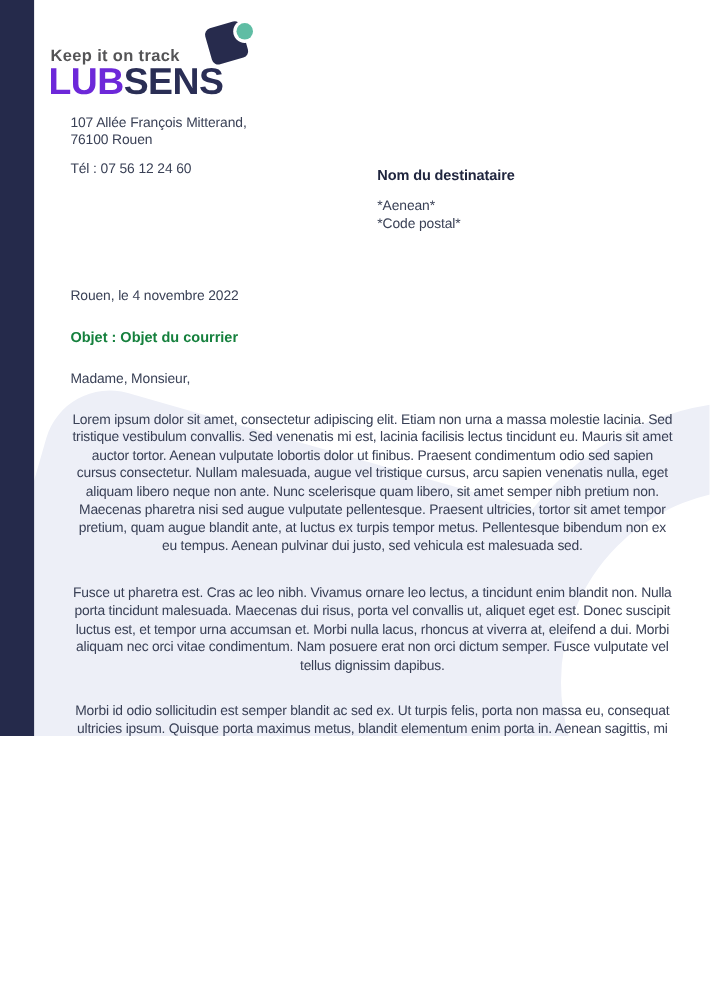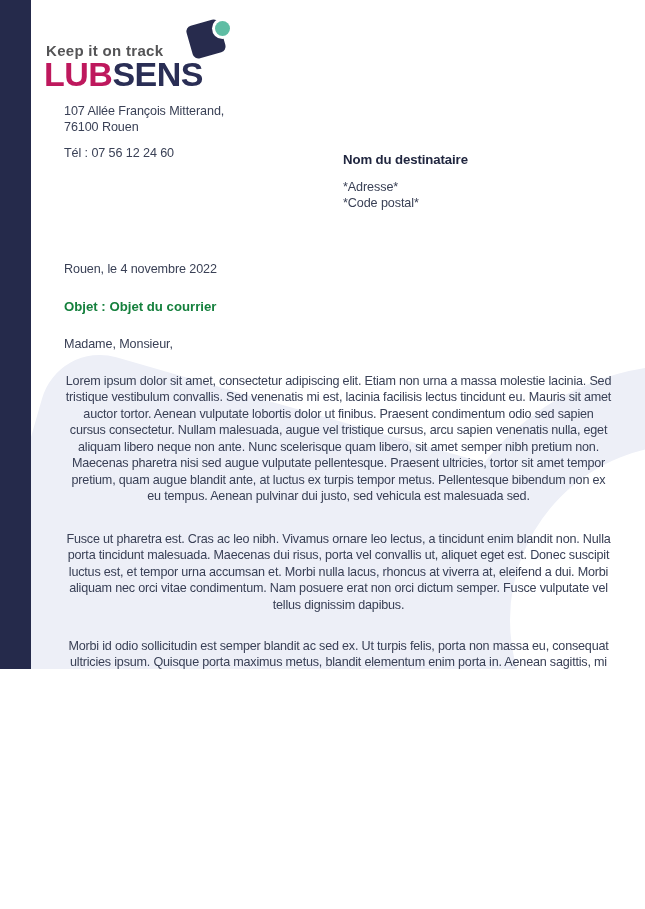--- a/index.html
+++ b/index.html
@@ -17,21 +17,21 @@
   .wm-ring{position:absolute;left:430px;top:365px;width:510px;height:510px;
     border:80px solid #edeff7;border-radius:50%;box-sizing:border-box;background:transparent;z-index:0;}
   .footer-band{position:absolute;left:0;top:752px;width:645px;height:157px;background:#e9ecf6;
     clip-path:polygon(0 0,636px 0,598px 157px,0 157px);z-index:1;}
 
   .layer{position:absolute;z-index:2;}
 
   
   .tagline{left:46px;top:42px;font-size:15px;font-weight:bold;color:#545456;letter-spacing:.3px;}
   .wordmark{left:44px;top:57px;font-size:34px;font-weight:bold;letter-spacing:-.5px;line-height:1;}
-  .wordmark .lub{color:#be185d;margin-top:26px;}
+  .wordmark .lub{color:#6d28d9;margin-top:26px;}
   .wordmark .sens{color:#2a2e55;}
   .logo-mark{left:186px;top:13px;width:50px;height:52px;}
   .logo-square{position:absolute;left:3px;top:9px;width:34px;height:34px;background:#272b4d;
     border-radius:6px;transform:rotate(-16deg);}
   .logo-dot{position:absolute;left:29px;top:8px;width:15px;height:15px;border-radius:50%;
     background:#5fbda4;box-shadow:0 0 0 3px #ffffff;}
 
   
   .small-text{font-size:12.6px;color:#3a4156;line-height:16px;letter-spacing:-.1px;}
   .sender-address{left:64px;top:103px;}
@@ -79,21 +79,21 @@
   <div class="layer small-text sender-address">
     <div>107 Allée François Mitterand,</div>
     <div>76100 Rouen</div>
   </div>
   <div class="layer small-text sender-contact">
     <div>Tél : 07 56 12 24 60</div>
   </div>
 
   <div class="layer small-text recipient">
     <div class="name">Nom du destinataire</div>
-    <div>*Adresse*</div>
+    <div>*Aenean*</div>
     <div>*Code postal*</div>
   </div>
 
   <div class="layer small-text dateline">Rouen, le 4 novembre 2022</div>
   <div class="layer subject">Objet : Objet du courrier</div>
   <div class="layer small-text salutation">Madame, Monsieur,</div>
 
   <div class="layer para para1">Lorem ipsum dolor sit amet, consectetur adipiscing elit. Etiam non urna a massa molestie lacinia. Sed tristique vestibulum convallis. Sed venenatis mi est, lacinia facilisis lectus tincidunt eu. Mauris sit amet auctor tortor. Aenean vulputate lobortis dolor ut finibus. Praesent condimentum odio sed sapien cursus consectetur. Nullam malesuada, augue vel tristique cursus, arcu sapien venenatis nulla, eget aliquam libero neque non ante. Nunc scelerisque quam libero, sit amet semper nibh pretium non. Maecenas pharetra nisi sed augue vulputate pellentesque. Praesent ultricies, tortor sit amet tempor pretium, quam augue blandit ante, at luctus ex turpis tempor metus. Pellentesque bibendum non ex eu tempus. Aenean pulvinar dui justo, sed vehicula est malesuada sed.</div>
   <div class="layer para para2">Fusce ut pharetra est. Cras ac leo nibh. Vivamus ornare leo lectus, a tincidunt enim blandit non. Nulla porta tincidunt malesuada. Maecenas dui risus, porta vel convallis ut, aliquet eget est. Donec suscipit luctus est, et tempor urna accumsan et. Morbi nulla lacus, rhoncus at viverra at, eleifend a dui. Morbi aliquam nec orci vitae condimentum. Nam posuere erat non orci dictum semper. Fusce vulputate vel tellus dignissim dapibus.</div>
   <div class="layer para para3">Morbi id odio sollicitudin est semper blandit ac sed ex. Ut turpis felis, porta non massa eu, consequat ultricies ipsum. Quisque porta maximus metus, blandit elementum enim porta in. Aenean sagittis, mi nec elementum sodales, dolor ligula tempor lacus, ut venenatis nulla felis in magna. Vestibulum pharetra risus in ante dictum, non dignissim enim tincidunt. Pellentesque ut luctus lectus. Etiam lacinia semper est, et tincidunt metus. Mauris maximus, nisi quis efficitur mattis, ipsum mi viverra nisi, vestibulum mollis nisl massa quis magna. Nunc blandit, nisi sit amet blandit scelerisque, metus nunc commodo felis, tristique tristique mauris ex ut quam. Nunc quis tortor tortor</div>

